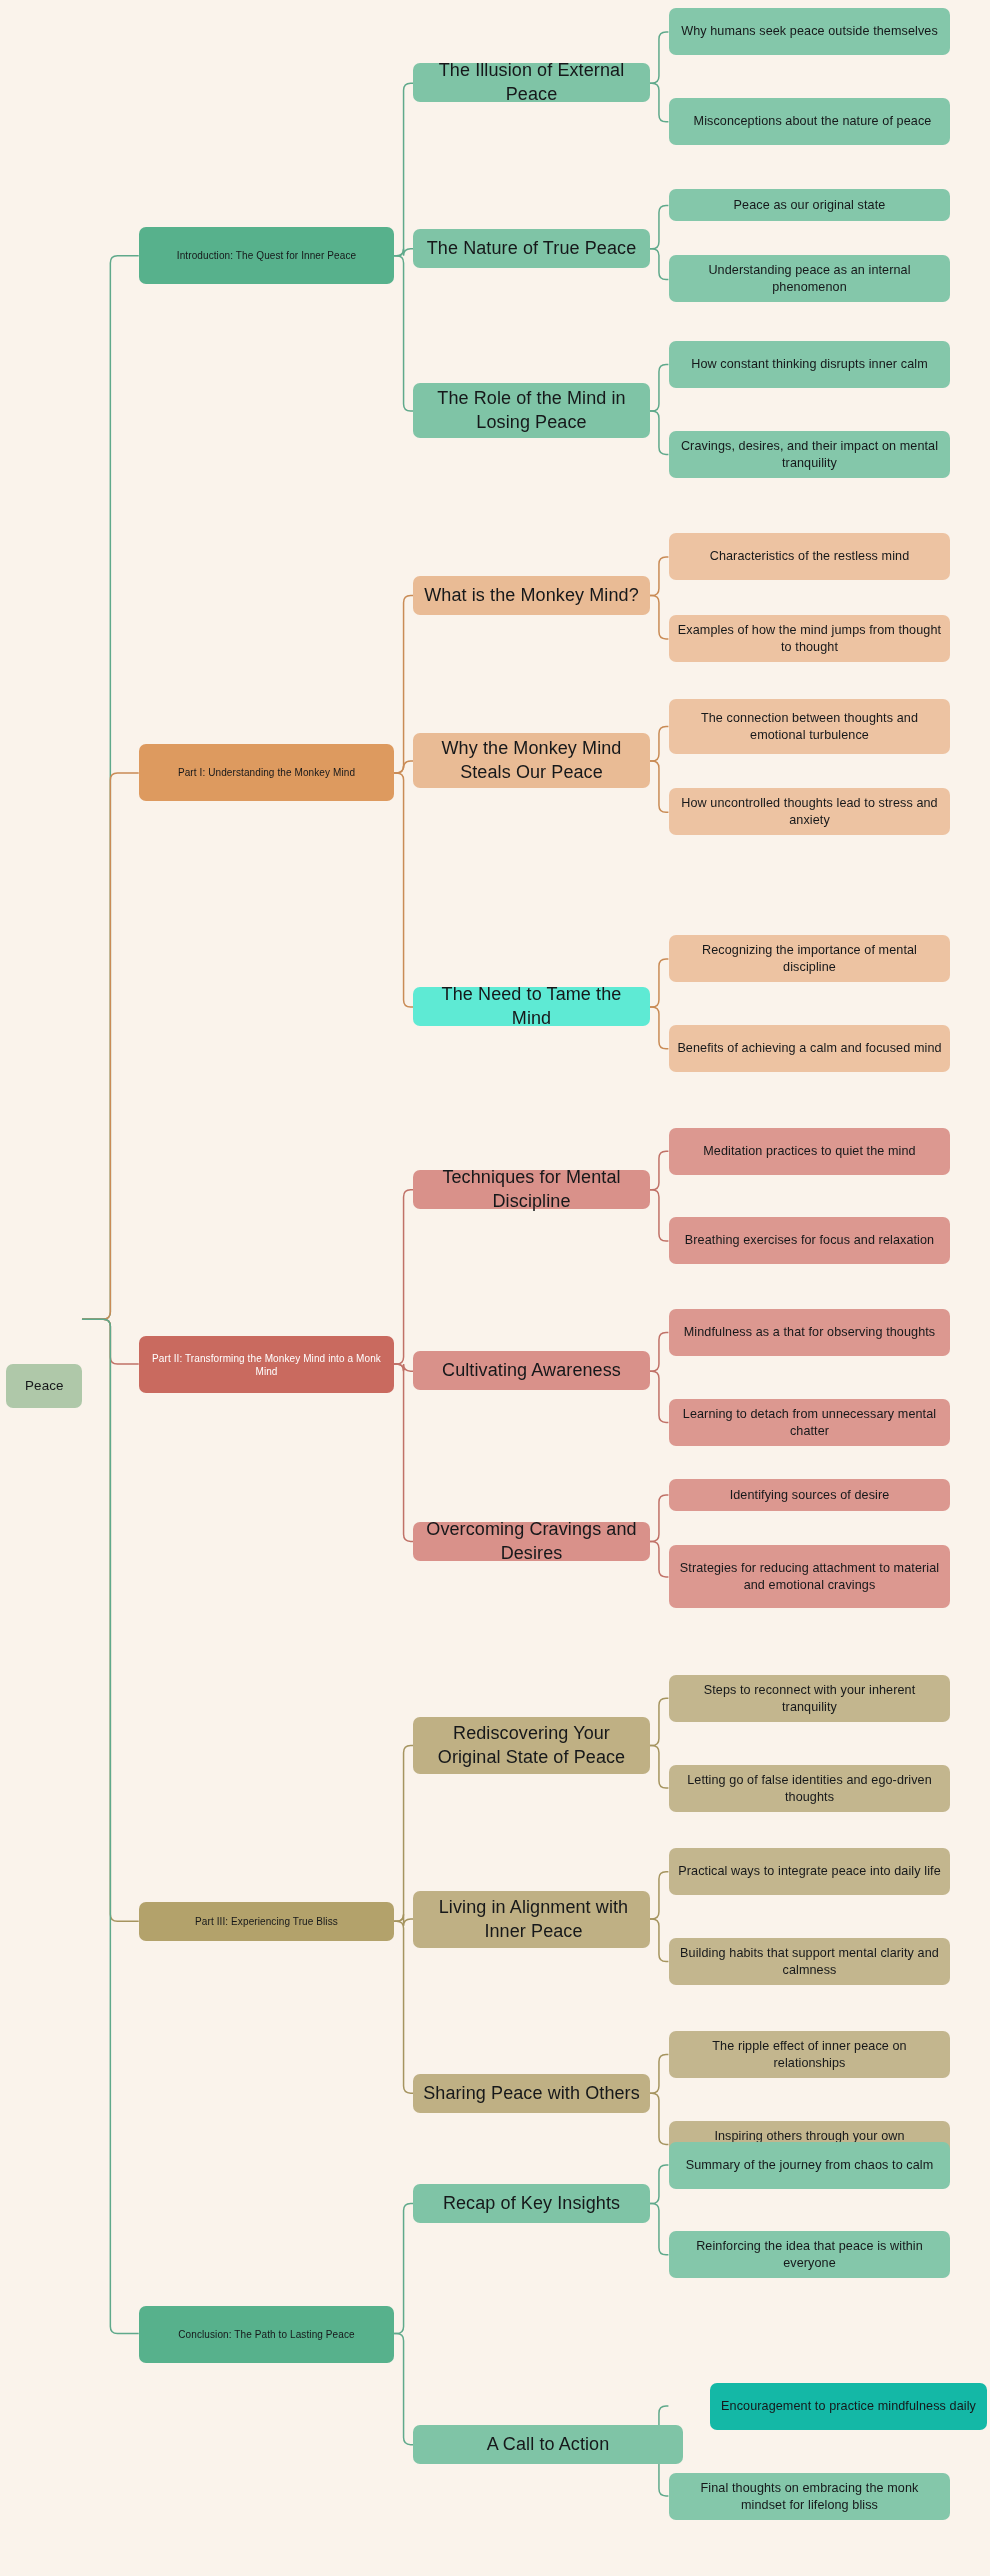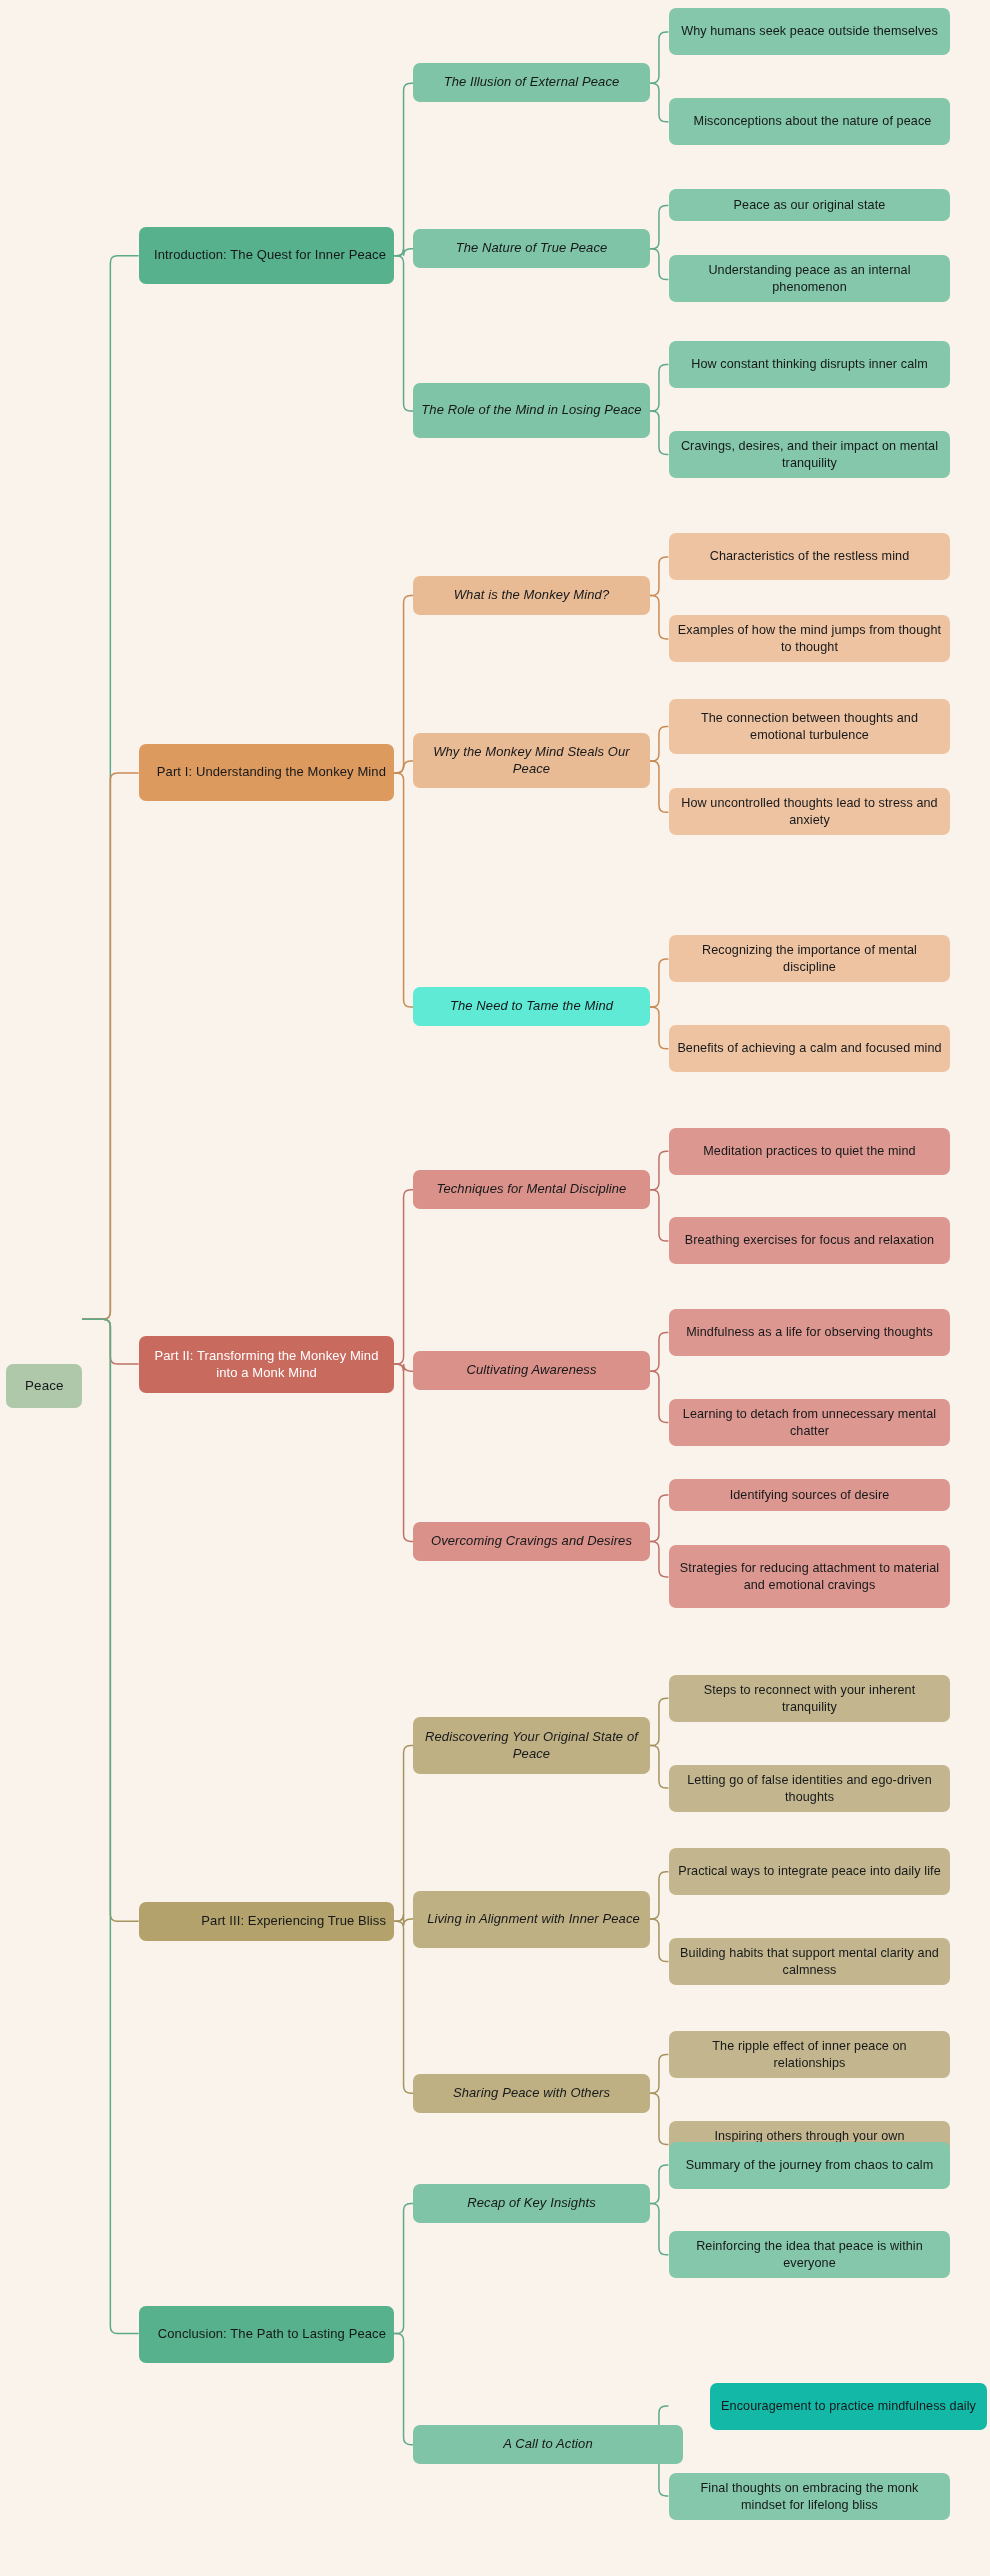--- a/index.html
+++ b/index.html
@@ -16,22 +16,22 @@
     box-sizing:border-box;
     border-radius:7px;
     display:flex;align-items:center;justify-content:center;
     text-align:center;
     padding:4.7px 8px;
     line-height:1.30;
     color:#16181a;
     letter-spacing:0.1px;
   }
   .root{font-size:13.4px;}
-  .lvl1{font-size:13px;font-weight:400;justify-content:flex-end;}
-  .lvl2{font-size:13px;font-style:italic;}
+  .lvl1{font-size:10px;font-weight:400;}
+  .lvl2{font-size:18px;}
   .lvl3{font-size:12.6px;}
   .white-text{color:#ffffff;}
 </style>
 </head>
 <body>
 
 <div id="canvas">
   <svg class="links" id="links" viewBox="0 0 1256 3267" width="990" height="2576">
       <path d="M 104 1673 L 131 1673 Q 140 1673 140 1664 L 140 333 Q 140 324 149 324 L 176 324" fill="none" stroke="#5FA98B" stroke-width="1.9"></path>
       <path d="M 500 324 L 503 324 Q 512 324 512 315 L 512 114 Q 512 105 521 105 L 524 105" fill="none" stroke="#5FA98B" stroke-width="1.9"></path>
@@ -154,21 +154,21 @@
       <div class="node lvl3" style="left: 669px; top: 1128px; width: 281px; height: 47px; background: rgb(220, 152, 144);">
         <span>Meditation practices to quiet the mind</span>
       </div>
       <div class="node lvl3" style="left: 669px; top: 1217px; width: 281px; height: 47px; background: rgb(220, 152, 144);">
         <span>Breathing exercises for focus and relaxation</span>
       </div>
       <div class="node lvl2" style="left: 413px; top: 1351px; width: 237px; height: 39px; background: rgb(217, 145, 138);">
         <span>Cultivating Awareness</span>
       </div>
       <div class="node lvl3" style="left: 669px; top: 1309px; width: 281px; height: 47px; background: rgb(220, 152, 144);">
-        <span>Mindfulness as a life for observing thoughts</span>
+        <span>Mindfulness as a that for observing thoughts</span>
       </div>
       <div class="node lvl3" style="left: 669px; top: 1399px; width: 281px; height: 47px; background: rgb(220, 152, 144);">
         <span>Learning to detach from unnecessary mental chatter</span>
       </div>
       <div class="node lvl2" style="left: 413px; top: 1522px; width: 237px; height: 39px; background: rgb(217, 145, 138);">
         <span>Overcoming Cravings and Desires</span>
       </div>
       <div class="node lvl3" style="left: 669px; top: 1479px; width: 281px; height: 32px; background: rgb(220, 152, 144);">
         <span>Identifying sources of desire</span>
       </div>

